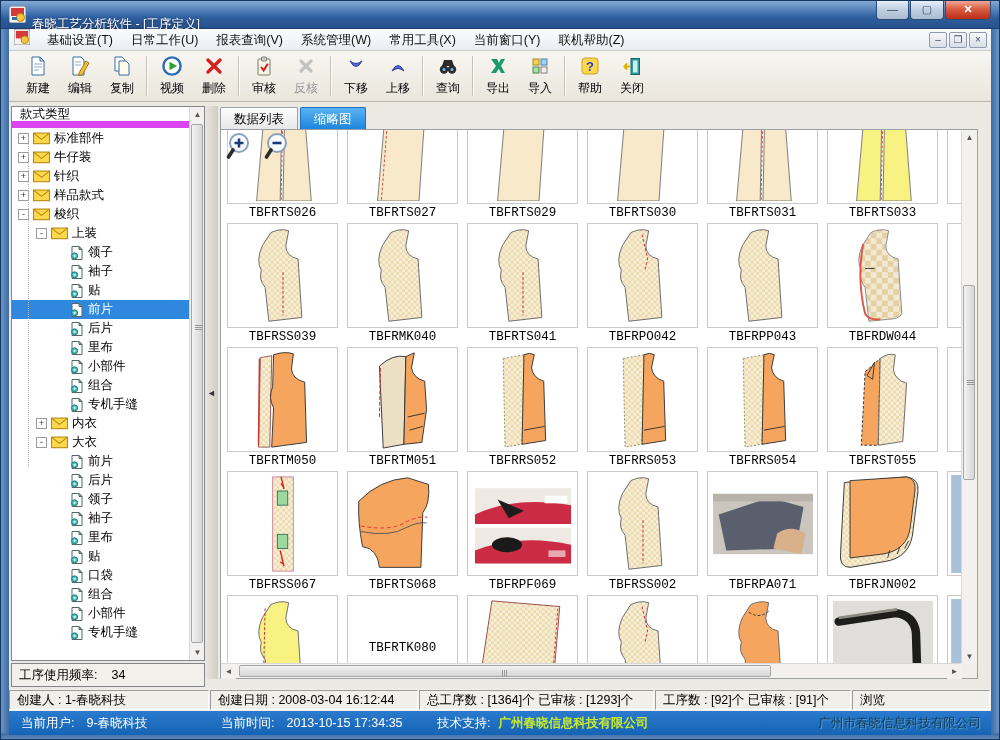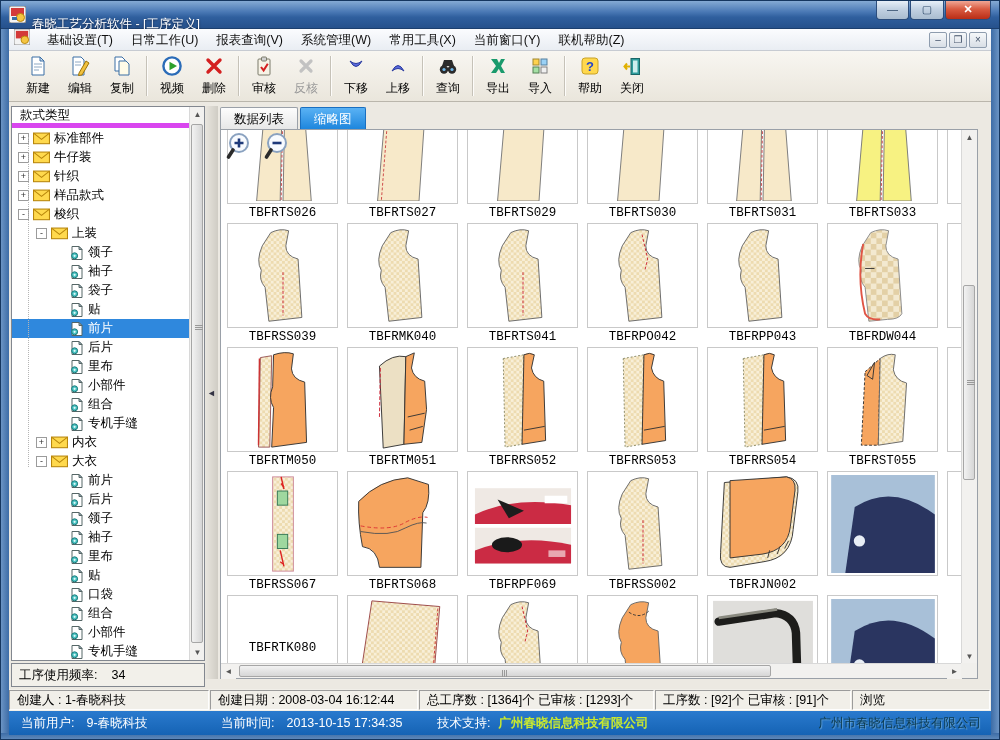--- a/index.html
+++ b/index.html
@@ -46,21 +46,21 @@
   .tbtn { width:42px; height:46px; display:flex; flex-direction:column; align-items:center;
     justify-content:center; gap:1px; font-size:12px; color:#000; cursor:default; }
   .tbtn svg { width:20px; height:20px; }
   .tbtn.disabled { color:#9a9a9a; }
   .tsep { width:0; height:40px; border-left:1px solid #c6c2b8; border-right:1px solid #fdfcfa; margin:0 3px; }
 
   
   .sidebar { position:absolute; left:10px; top:105px; width:194px; height:581px; }
   .tree-box { position:absolute; left:0; right:0; top:0; bottom:26px; background:#fff;
     border:1px solid #82878f; overflow:hidden; }
-  .tree-header { height:21px; border-bottom:5px solid #d946ef; display:flex; align-items:center;
+  .tree-header { height:21px; border-bottom:7px solid #d946ef; display:flex; align-items:center;
     padding-left:8px; font-size:12.5px; color:#000; }
   .tree-body { position:absolute; left:0; top:22px; right:15px; bottom:0; overflow:hidden; }
   .tree-row { height:19px; display:flex; align-items:center; font-size:12.5px; white-space:nowrap; }
   .tree-row .twig { width:11px; height:11px; border:1px solid #9b9b9b; background:#fff;
     font-size:9px; line-height:9px; text-align:center; color:#333; margin-right:4px; flex:0 0 auto; }
   .tree-row .f-ico { width:17px; height:13px; margin-right:4px; flex:0 0 auto; }
   .tree-row .d-ico { width:14px; height:14px; margin-right:4px; flex:0 0 auto; }
   .tree-row.sel { background:#2f88dd; color:#fff; }
   .tree-guide { position:absolute; border-left:1px dotted #b5b5b5; }
   .tree-scroll { position:absolute; right:0; top:0; bottom:0; width:15px; background:#f2f1ef;
@@ -372,29 +372,20 @@
               </svg></span>
             <span>袖子</span>
           </div>
           <div class="tree-row" style="padding-left: 58px;">
             <span class="d-ico"><svg viewBox="0 0 14 14">
                 <path d="M2,0.5 h7 l3,3 v10 h-10 z" fill="#fff" stroke="#566"></path>
                 <path d="M9,0.5 l3,3 h-3 z" fill="#aabccc" stroke="#566"></path>
                 <circle cx="4.6" cy="9.8" r="3" fill="#49c2c2" stroke="#1a7a7a"></circle>
                 <circle cx="4.6" cy="9.8" r="1.1" fill="#e0f8f8"></circle>
               </svg></span>
-            <span>袋子</span>
-          </div>
-          <div class="tree-row" style="padding-left: 58px;">
-            <span class="d-ico"><svg viewBox="0 0 14 14">
-                <path d="M2,0.5 h7 l3,3 v10 h-10 z" fill="#fff" stroke="#566"></path>
-                <path d="M9,0.5 l3,3 h-3 z" fill="#aabccc" stroke="#566"></path>
-                <circle cx="4.6" cy="9.8" r="3" fill="#49c2c2" stroke="#1a7a7a"></circle>
-                <circle cx="4.6" cy="9.8" r="1.1" fill="#e0f8f8"></circle>
-              </svg></span>
             <span>贴</span>
           </div>
           <div class="tree-row sel" style="padding-left: 58px;">
             <span class="d-ico"><svg viewBox="0 0 14 14">
                 <path d="M2,0.5 h7 l3,3 v10 h-10 z" fill="#fff" stroke="#566"></path>
                 <path d="M9,0.5 l3,3 h-3 z" fill="#aabccc" stroke="#566"></path>
                 <circle cx="4.6" cy="9.8" r="3" fill="#49c2c2" stroke="#1a7a7a"></circle>
                 <circle cx="4.6" cy="9.8" r="1.1" fill="#e0f8f8"></circle>
               </svg></span>
             <span>前片</span>
@@ -811,20 +802,31 @@
               <svg viewBox="0 0 110 104" width="104" height="98">
                 <path d="M42,6 Q52,1 61,4 L58,20 Q58,31 71,34 L75,96 L40,100 L36,64 Q29,56 32,46 Q26,36 33,20 Z" fill="url(#chk)" stroke="#666"></path>
                 <path d="M55,48 L55,94" stroke="#c23" stroke-dasharray="3,2" fill="none"></path>
               </svg>
             </div>
             <div class="lbl">TBFRSS002</div>
           </div>
           <div class="cell">
             <div class="imgbox">
               <svg viewBox="0 0 110 104" width="104" height="98">
+                <rect x="2" y="20" width="106" height="64" fill="#cac5bf"></rect>
+                <path d="M8,42 L62,24 L98,34 L90,78 L16,80 Z" fill="#5a5f6e"></path>
+                <path d="M70,62 Q84,52 100,62 L96,84 L66,78 Z" fill="#d8b089"></path>
+                <rect x="2" y="20" width="106" height="8" fill="#b8b2aa"></rect>
+              </svg>
+            </div>
+            <div class="lbl">TBFRPA071</div>
+          </div>
+          <div class="cell">
+            <div class="imgbox">
+              <svg viewBox="0 0 110 104" width="104" height="98">
                 <path d="M14,8 L80,2 Q94,4 92,18 L87,58 Q85,88 56,92 L20,98 Q8,98 10,82 Z" fill="url(#chk)" stroke="#333"></path>
                 <path d="M20,6 L80,2 Q90,4 89,16 L84,55 Q81,80 54,84 L20,88 Z" fill="#f6a55f" stroke="#333"></path>
                 <path d="M60,88 L62,80 M70,84 L73,76 M78,78 L82,70" stroke="#333" fill="none"></path>
               </svg>
             </div>
             <div class="lbl">TBFRJN002</div>
           </div>
           <div class="cell">
             <div class="imgbox">
               <svg viewBox="0 0 110 104" width="104" height="98">

